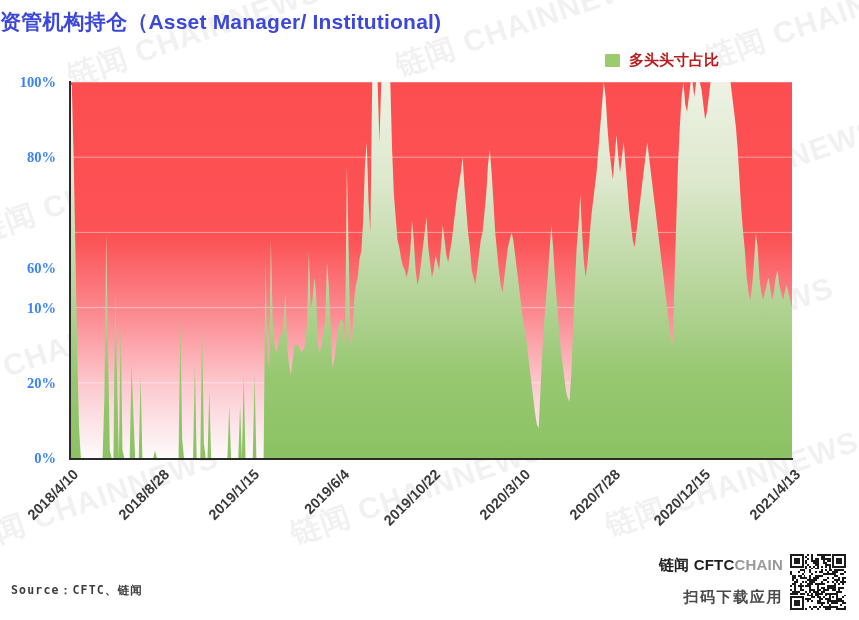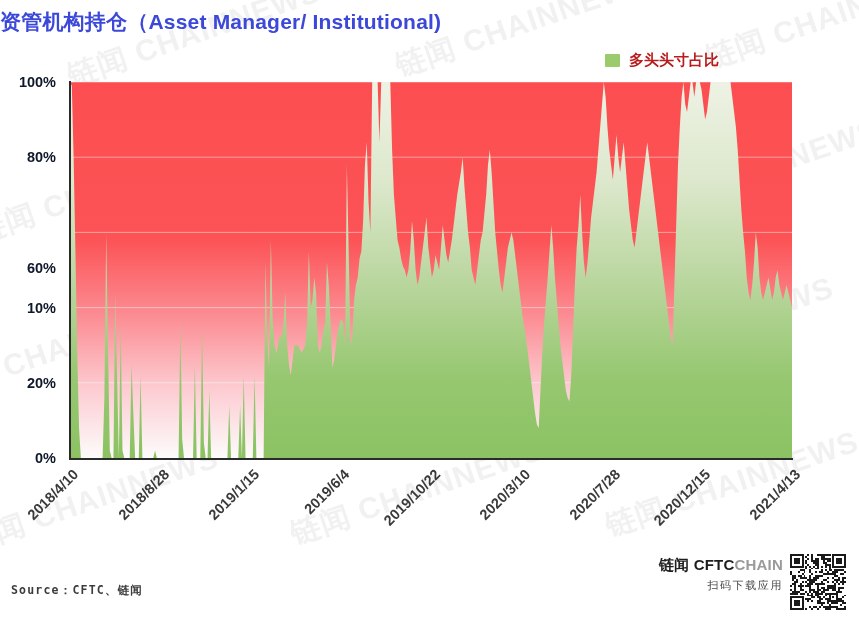--- a/index.html
+++ b/index.html
@@ -83,22 +83,23 @@
   }
 
   
   .y-labels { position: absolute; left: 0; top: 0; width: 62px; height: 620px; z-index: 9; }
   .y-label {
     position: absolute;
     right: 6px;
     transform: translateY(-50%);
     font-size: 14.5px;
     font-weight: 700;
-    color: #0f172a;
-    white-space: nowrap;
+    color: #3b82f6;
+    white-space: nowrap;
+    font-family: Liberation Serif, serif;
   }
 
   
   .x-labels { position: absolute; left: 0; top: 0; width: 859px; height: 620px; z-index: 9; }
   .x-label {
     position: absolute;
     top: 466px;
     transform-origin: right top;
     transform: rotate(-45deg);
     font-size: 14.5px;
@@ -131,26 +132,26 @@
   .brand-top {
     font-size: 15px;
     font-weight: 700;
     color: #1d1d1d;
     letter-spacing: 0.2px;
     line-height: 1.25;
     white-space: nowrap;
   }
   .brand-top .news { color: #9a9a9a; }
   .brand-sub {
-    font-size: 11px;
-    font-weight: 400;
+    font-size: 15px;
+    font-weight: 700;
     color: #4a4a4a;
     letter-spacing: 1.6px;
     line-height: 1.55;
-    margin-top: 2px;
+    margin-top: 10px;
   }
   .qr {
     position: absolute;
     left: 790px; top: 554px;
     width: 56px; height: 56px;
     z-index: 10;
   }
   .qr svg { display: block; }
 </style>
 </head>

